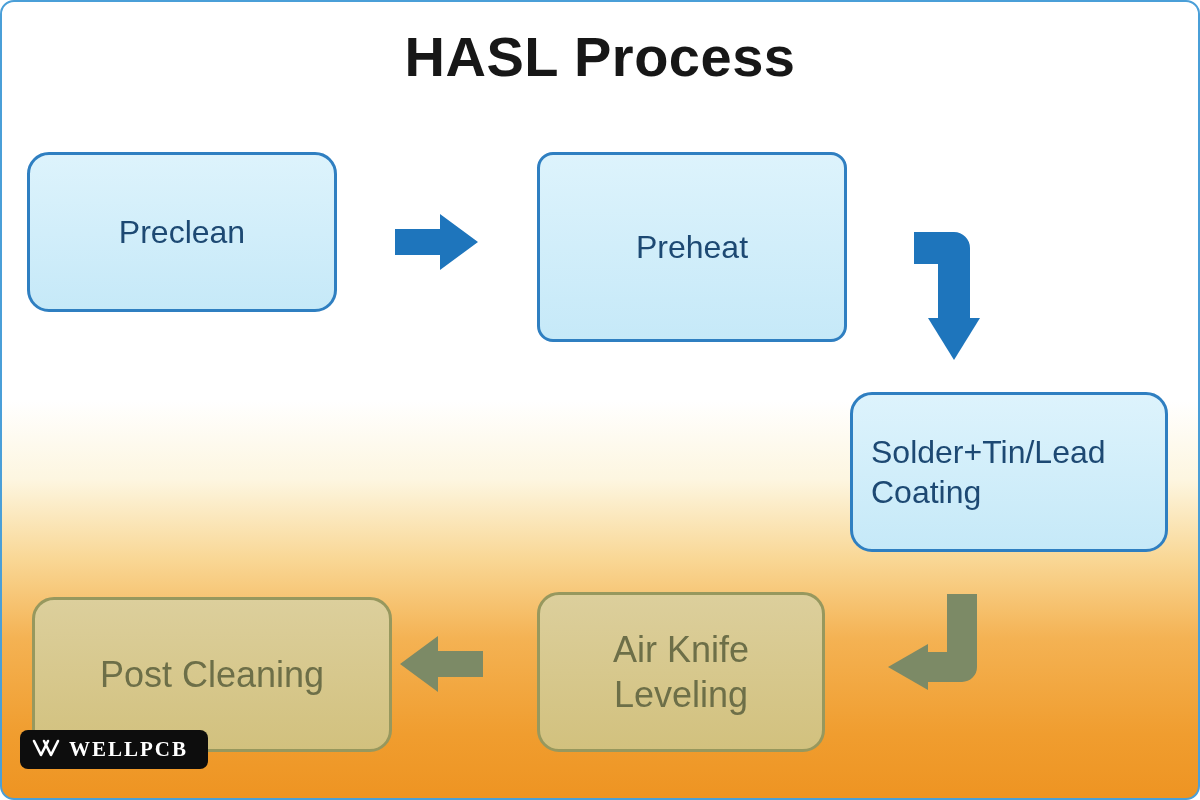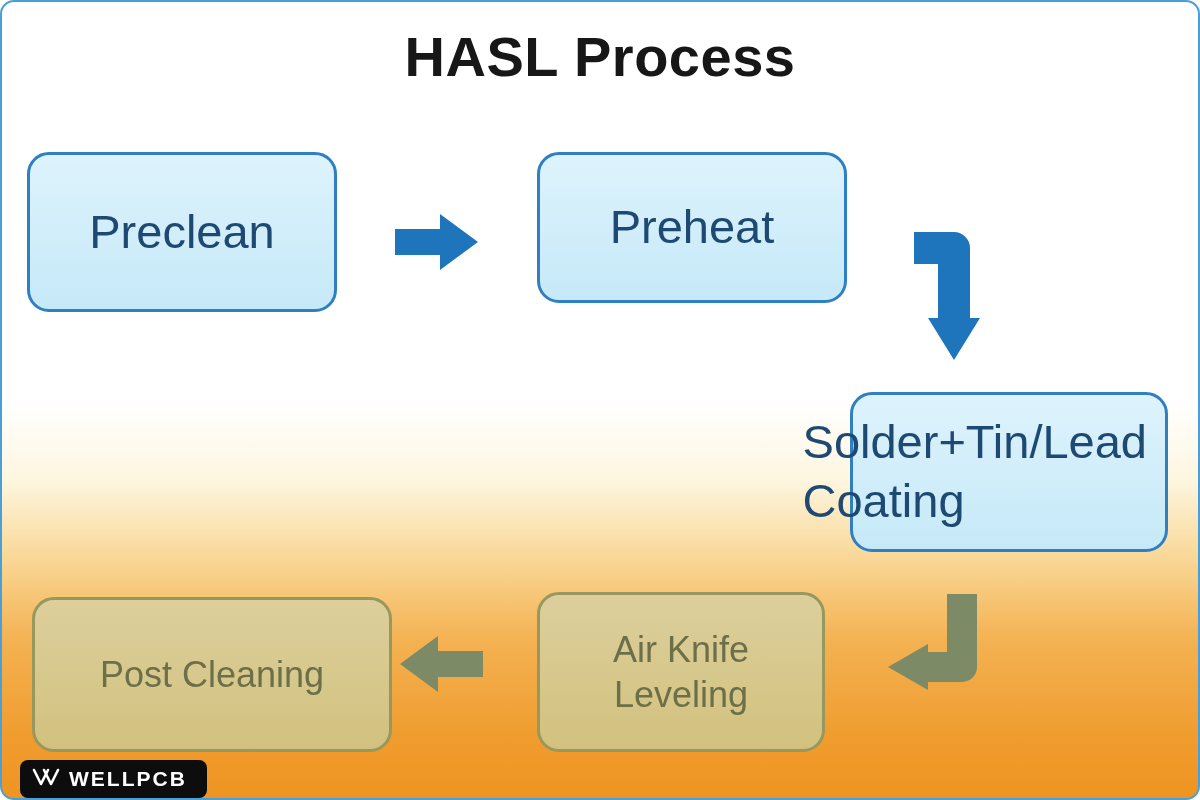--- a/index.html
+++ b/index.html
@@ -28,45 +28,46 @@
     display:flex;align-items:center;justify-content:center;
     text-align:center;
     border-radius:22px;
     box-sizing:border-box;
     line-height:1.25;
   }
   .node.blue{
     background:linear-gradient(180deg,#ddf3fc,#c6e9f8);
     border:3px solid #2f7fc1;
     color:#1d4973;
-    font-size:47px;
+    font-size:32px;
   }
   .node.tan{
     background:linear-gradient(180deg,#dccf9c,#d2c17e);
     border:3px solid #97985e;
     color:#6d6f48;
     font-size:36px;
   }
   .preclean{left:25px;top:150px;width:310px;height:160px;}
-  .preheat{left:535px;top:150px;width:310px;height:151px;}
+  .preheat{left:535px;top:150px;width:310px;height:190px;border-radius:16px;}
   .solder{left:848px;top:390px;width:318px;height:160px;
           justify-content:flex-end;text-align:left;padding:0 18px;font-size:36px;}
   .airknife{left:535px;top:590px;width:288px;height:160px;padding:0 14px;}
   .postclean{left:30px;top:595px;width:360px;height:155px;}
   .arrow{position:absolute;line-height:0;}
   .arrow-right{left:393px;top:210px;}
   .arrow-elbow-down{left:910px;top:228px;}
   .arrow-elbow-left{left:880px;top:590px;}
   .arrow-left{left:396px;top:632px;}
   .logo-badge{
-    position:absolute;left:18px;top:758px;
+    position:absolute;left:18px;top:728px;
     display:flex;align-items:center;gap:9px;
     background:#0d0d0d;color:#ffffff;
     padding:7px 20px 7px 12px;
     border-radius:8px;
+    font-family:Liberation Serif, serif;
   }
   .logo-text{
     font-size:21px;font-weight:700;letter-spacing:2px;
   }
 </style>
 </head>
 <body>
 
 <div class="canvas">
 

